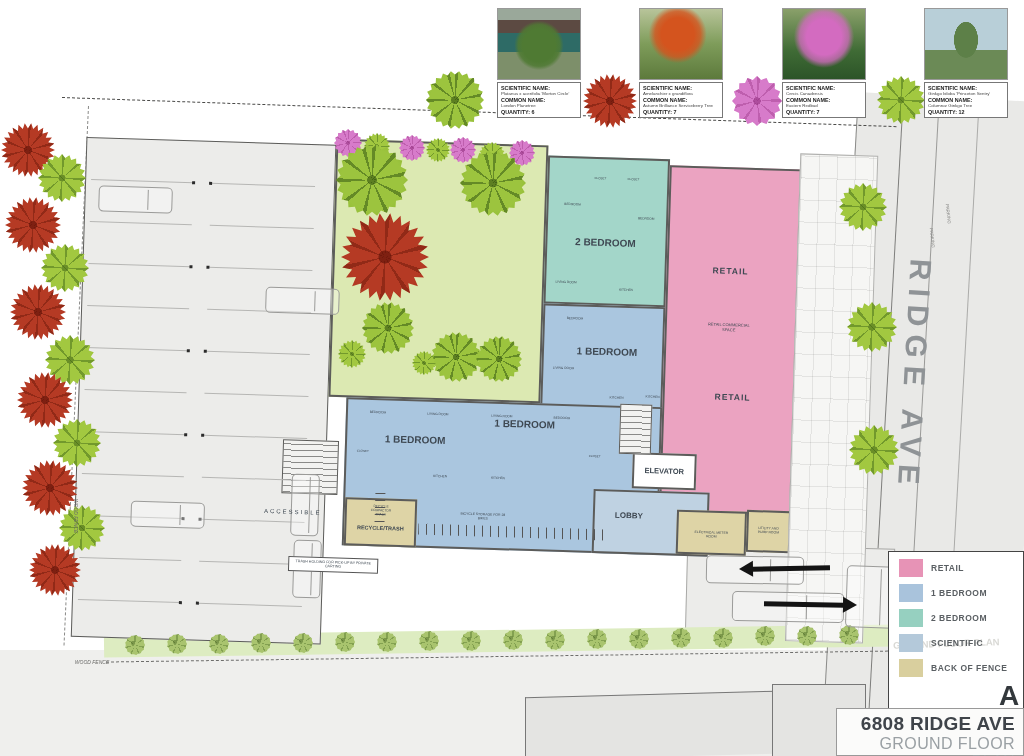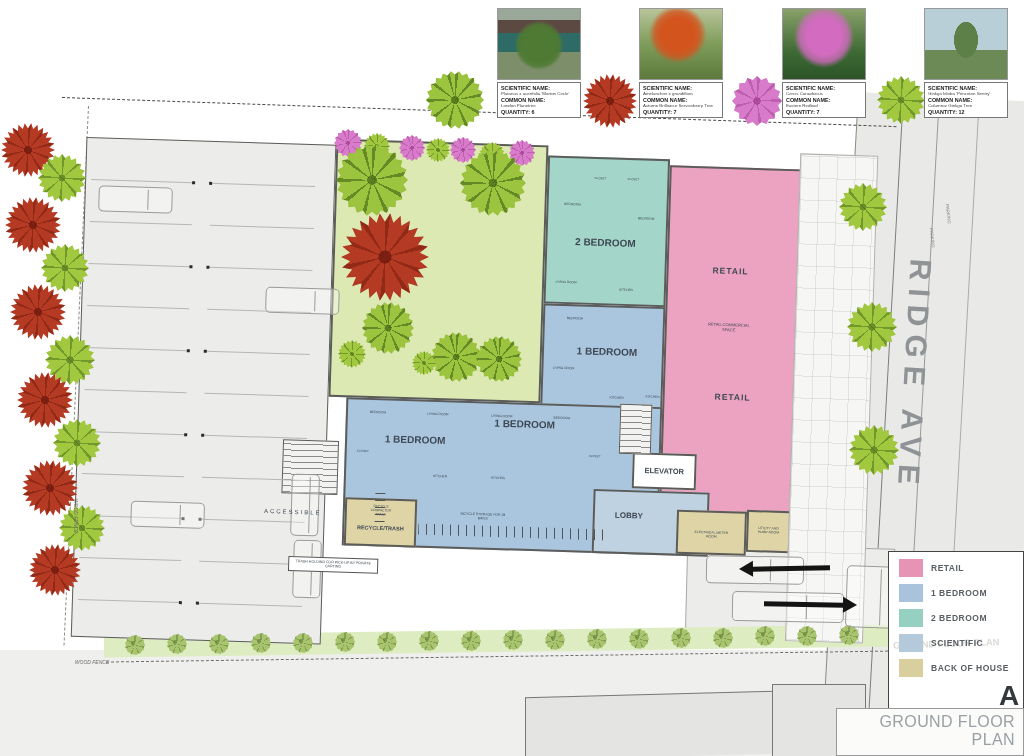--- a/index.html
+++ b/index.html
@@ -355,23 +355,24 @@
         <div class="lg-row">
           <div class="lg-sw" style="background: rgb(150, 208, 192);"></div>
           <div class="lg-tx">2 BEDROOM</div>
         </div>
         <div class="lg-row">
           <div class="lg-sw" style="background: rgb(180, 201, 218);"></div>
           <div class="lg-tx">SCIENTIFIC</div>
         </div>
         <div class="lg-row">
           <div class="lg-sw" style="background: rgb(217, 207, 158);"></div>
-          <div class="lg-tx">BACK OF HOUSE</div>
+          <div class="lg-tx">BACK OF FENCE</div>
         </div>
       </div>
   </div>
   <div class="abs" id="corner-letter">A</div>
 
   <div class="abs" id="title-block">
+    <div id="tb-address">6808 RIDGE AVE</div>
     <div id="tb-sheet">GROUND FLOOR PLAN</div>
   </div>
 
 </div>
 
 </body></html>

